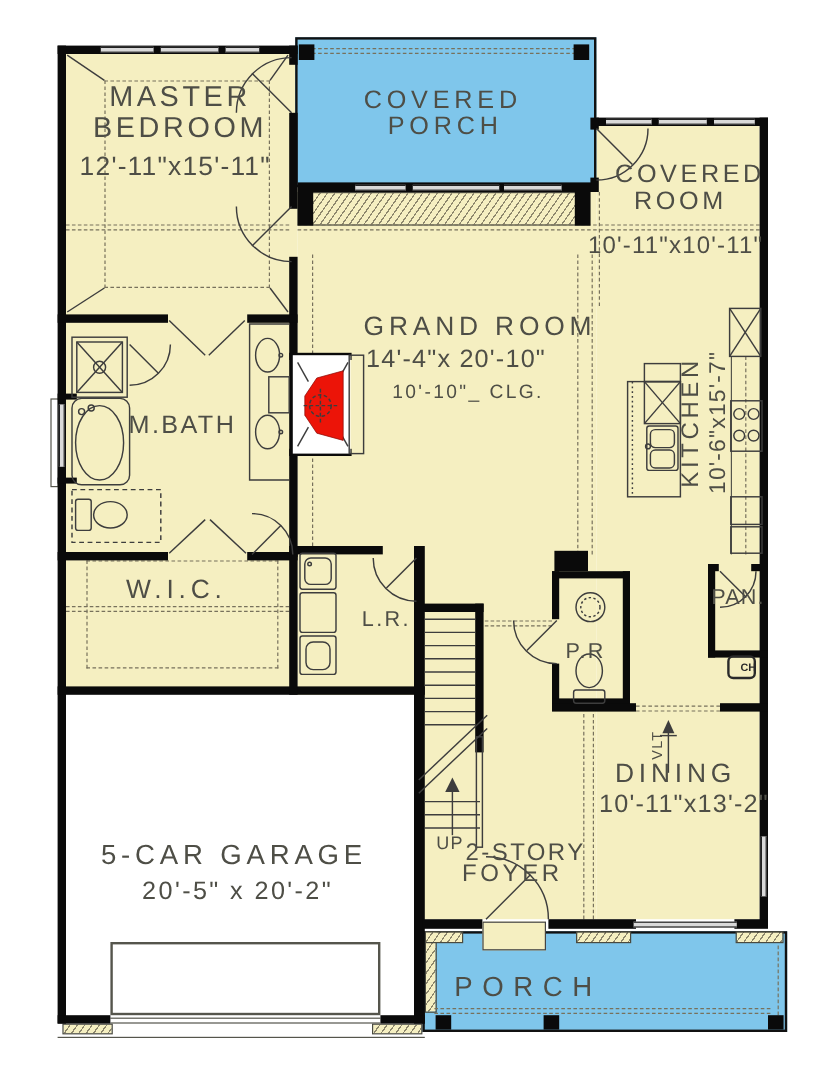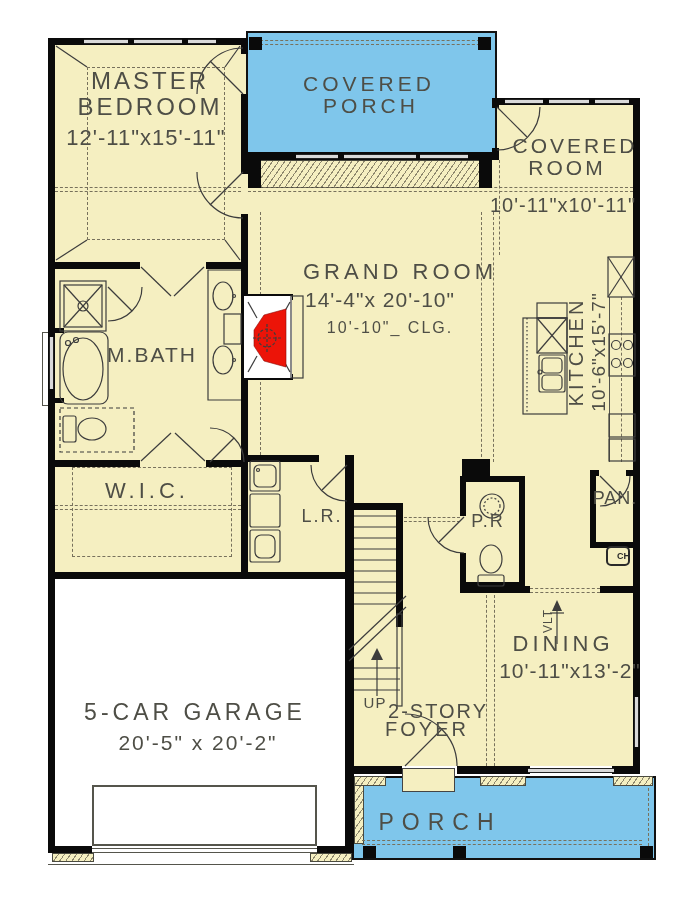--- a/index.html
+++ b/index.html
@@ -282,21 +282,21 @@
   <div class="lbl" style="left:371px;top:106px;font-size:21px;letter-spacing:4px;">PORCH</div>
   <div class="lbl" style="left:575px;top:146px;font-size:21px;letter-spacing:3px;">COVERED</div>
   <div class="lbl" style="left:567px;top:168px;font-size:21px;letter-spacing:3px;">ROOM</div>
   <div class="lbl" style="left:563px;top:205px;font-size:20px;letter-spacing:1px;">10'-11"x10'-11"</div>
   <div class="lbl" style="left:400px;top:272px;font-size:22px;letter-spacing:4px;">GRAND ROOM</div>
   <div class="lbl" style="left:380px;top:300px;font-size:21px;letter-spacing:1px;">14'-4"x 20'-10"</div>
   <div class="lbl" style="left:390px;top:328px;font-size:16px;letter-spacing:2px;">10'-10"_ CLG.</div>
   <div class="lbl" style="left:152px;top:355px;font-size:21px;letter-spacing:2px;">M.BATH</div>
   <div class="lbl" style="left:147px;top:491px;font-size:22px;letter-spacing:4px;">W.I.C.</div>
   <div class="lbl" style="left:322px;top:516px;font-size:18px;letter-spacing:2px;">L.R.</div>
-  <div class="lbl" style="left:488px;top:521px;font-size:18px;letter-spacing:2px;text-align:right;">P.R</div>
+  <div class="lbl" style="left:488px;top:543px;font-size:18px;letter-spacing:2px;text-align:right;">P.R</div>
   <div class="lbl" style="left:615px;top:498px;font-size:18px;letter-spacing:1px;">PAN.</div>
   <div class="lbl" style="left:563px;top:644px;font-size:22px;letter-spacing:4px;">DINING</div>
   <div class="lbl" style="left:570px;top:671px;font-size:21px;letter-spacing:1px;">10'-11"x13'-2"</div>
   <div class="lbl" style="left:438px;top:711px;font-size:20px;letter-spacing:2px;">2-STORY</div>
   <div class="lbl" style="left:427px;top:729px;font-size:20px;letter-spacing:3px;">FOYER</div>
   <div class="lbl" style="left:375px;top:703px;font-size:15px;letter-spacing:1px;">UP</div>
   <div class="lbl" style="left:195px;top:712px;font-size:23px;letter-spacing:4px;">5-CAR GARAGE</div>
   <div class="lbl" style="left:198px;top:743px;font-size:21px;letter-spacing:2px;">20'-5" x 20'-2"</div>
   <div class="lbl" style="left:440px;top:822px;font-size:23px;letter-spacing:8px;">PORCH</div>
 

